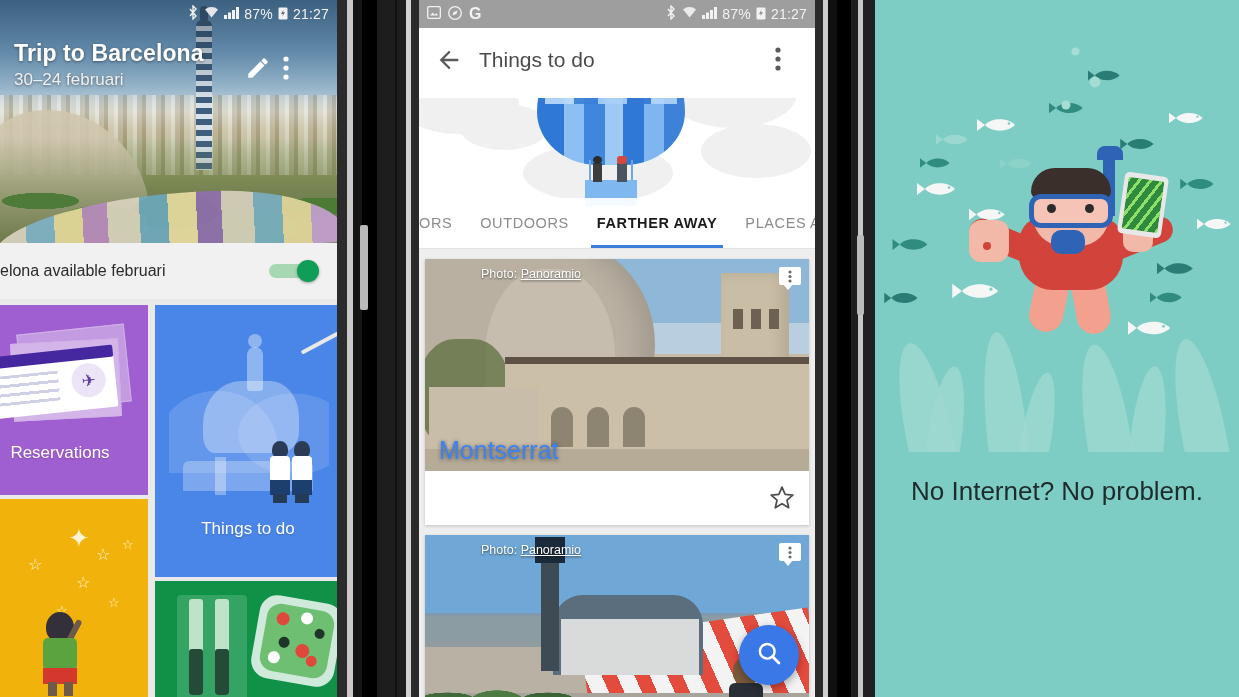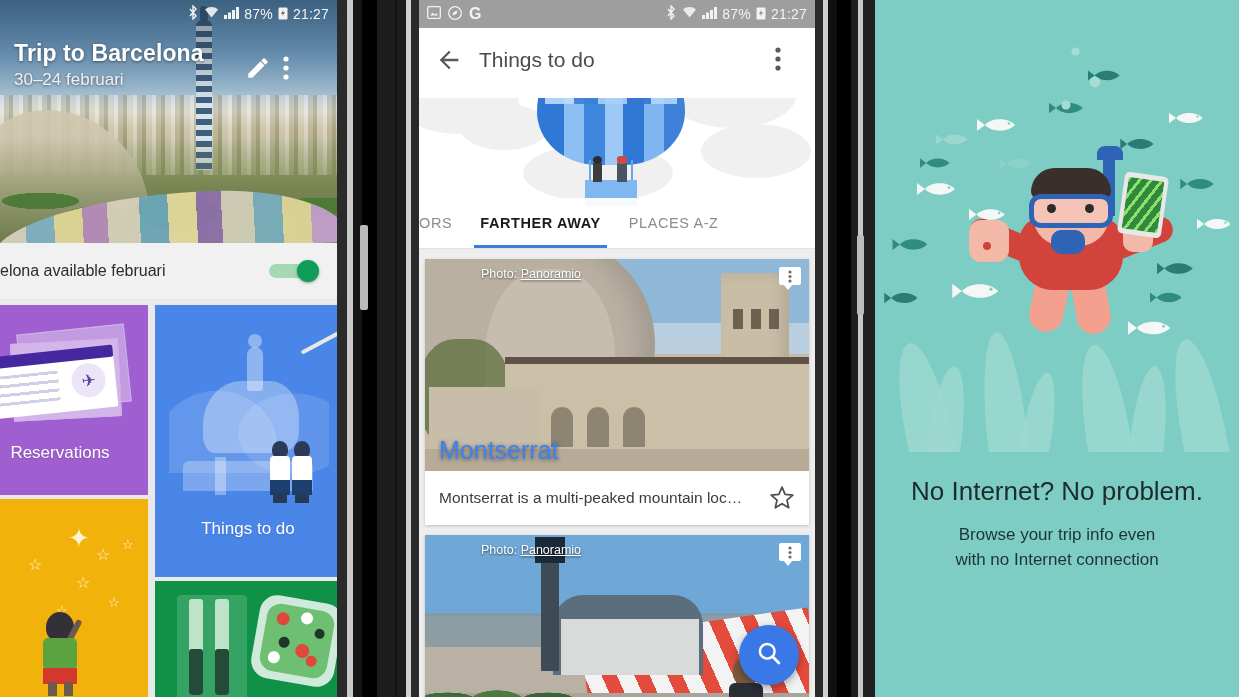--- a/index.html
+++ b/index.html
@@ -570,20 +570,21 @@
           <svg width="6" height="26" viewBox="0 0 6 26">
               <circle cx="3" cy="4" r="2.6" fill="#5a5a5a"></circle>
               <circle cx="3" cy="13" r="2.6" fill="#5a5a5a"></circle>
               <circle cx="3" cy="22" r="2.6" fill="#5a5a5a"></circle>
             </svg>
         </div>
       </div>
 
       <div id="mid-tabs">
         <div class="tab" style="padding-left:0;">ORS</div>
+        <div class="tab">OUTDOORS</div>
         <div class="tab active">FARTHER AWAY</div>
         <div class="tab">PLACES A-Z</div>
       </div>
       <div id="mid-divider"></div>
 
       <div id="mid-list">
 
         <div class="place-card" id="card-montserrat">
           <div class="card-photo">
             <div class="ms-scene">
@@ -612,21 +613,20 @@
             <div class="pname">Montserrat</div>
             <div class="info">
               <svg width="4" height="13" viewBox="0 0 4 13">
                   <circle cx="2" cy="2" r="1.6" fill="#6d6d6d"></circle>
                   <circle cx="2" cy="6.5" r="1.6" fill="#6d6d6d"></circle>
                   <circle cx="2" cy="11" r="1.6" fill="#6d6d6d"></circle>
                 </svg>
             </div>
           </div>
           <div class="card-desc">
-            <div class="txt">Montserrat is a multi-peaked mountain loc…</div>
             <div class="star">
               <svg width="26" height="26" viewBox="0 0 24 24">
                   <path d="M12 17.3l-6.2 3.7 1.6-7-5.4-4.7 7.1-.6L12 2l2.9 6.7 7.1.6-5.4 4.7 1.6 7z" fill="none" stroke="#4d4d4d" stroke-width="1.6" stroke-linejoin="round"></path>
                 </svg>
             </div>
           </div>
         </div>
 
         <div class="place-card" id="card-circuit">
           <div class="card-photo">
@@ -841,21 +841,17 @@
             </div>
           <div class="handR"></div>
           <div class="phone">
               <div class="scr"></div>
             </div>
         </div>
       </div>
 
       <div id="right-copy">
         <div class="hl">No Internet? No problem.</div>
-        <div class="sub">
-          <div>Browse your trip info even</div>
-          <div>with no Internet connection</div>
-        </div>
       </div>
     </div>
   </div>
 
 </div>
 
 </body></html>

